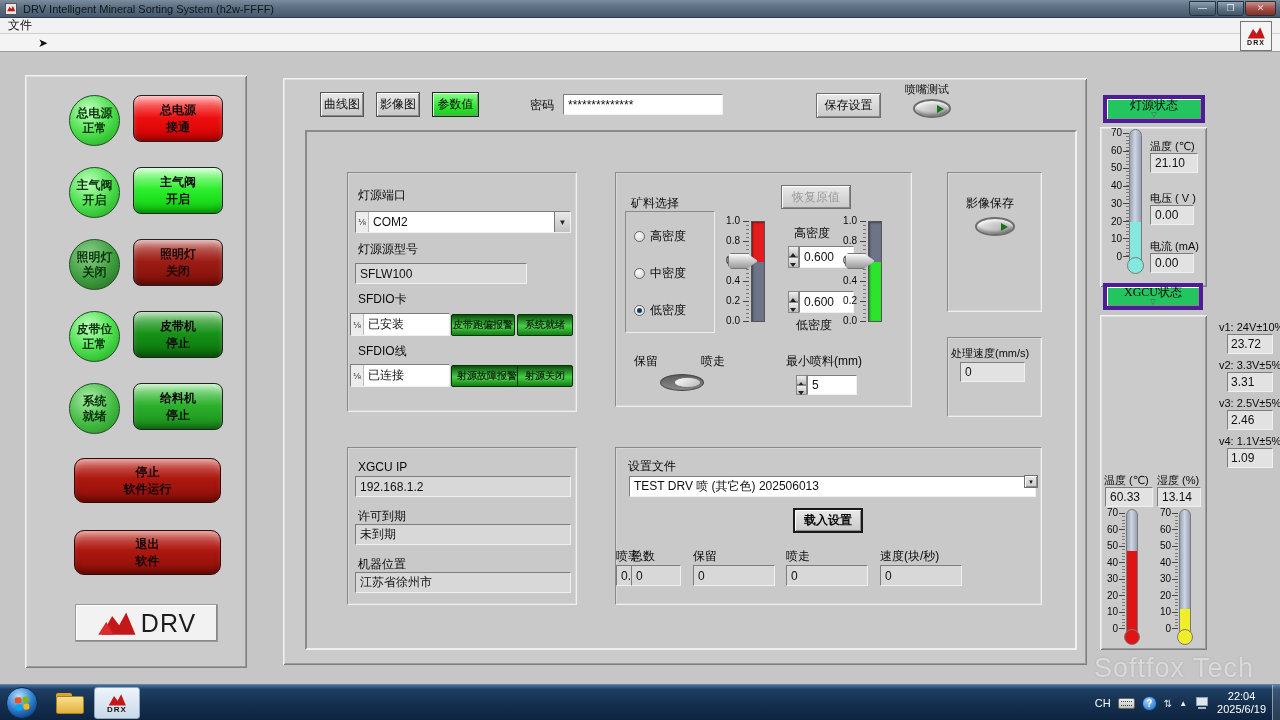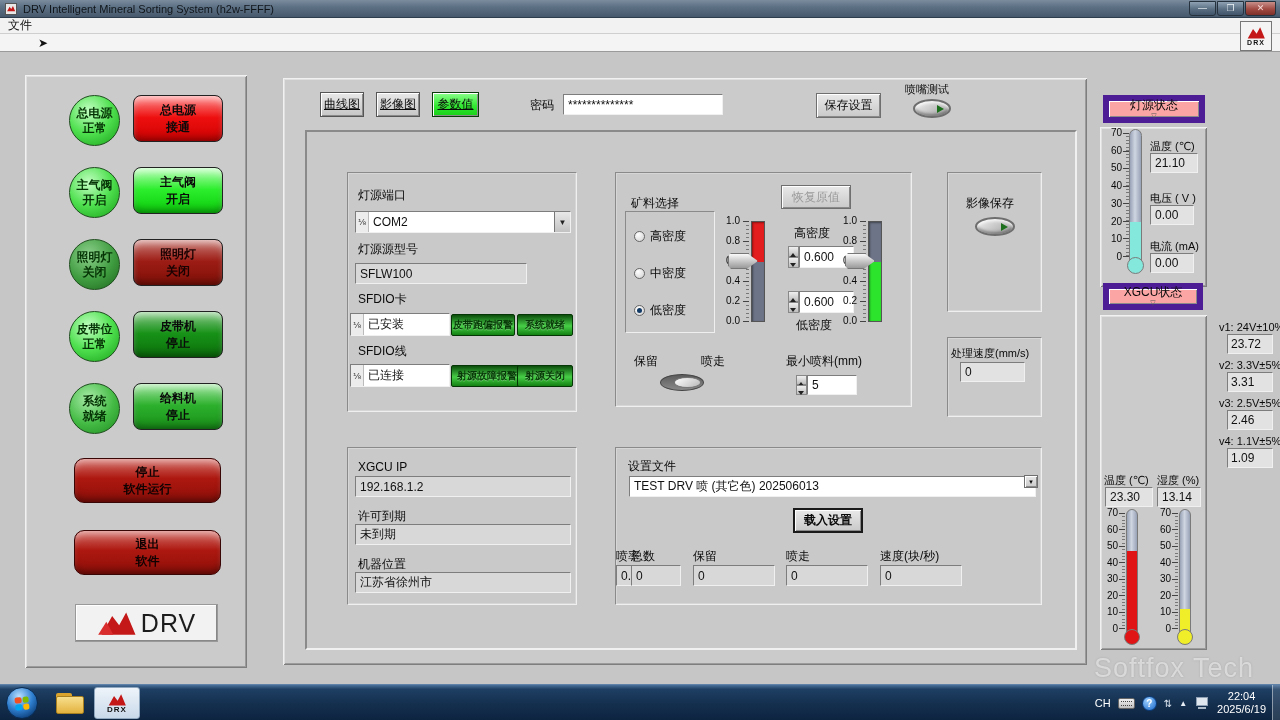--- a/index.html
+++ b/index.html
@@ -70,21 +70,21 @@
   .logo-plate { position:absolute; left:50px; top:529px; width:143px; height:38px; background:#f2f2f2;
     border:1px solid #999; box-shadow:inset -1px -1px 0 #888, inset 1px 1px 0 #fff;
     display:flex; align-items:center; justify-content:center; gap:2px; }
   .logo-plate svg { width:42px; height:26px; }
   .logo-plate .logo-txt { font-size:25px; color:#1c1c1c; letter-spacing:1px; }
 
   
   .main-panel { left:283px; top:26px; width:804px; height:587px; }
   .tab { position:absolute; top:14px; height:25px; border:1px solid #555; background:linear-gradient(180deg,#e8e8e8,#c6c6c6);
     box-shadow:inset 1px 1px 0 #fff, inset -1px -1px 0 #8a8a8a; font-size:12px; color:#0a0a0a;
-    display:flex; align-items:center; justify-content:center;text-decoration:underline; }
+    display:flex; align-items:center; justify-content:center; }
   .tab.active { background:linear-gradient(180deg,#8cff8c,#33e833 55%,#17d017); border:1px solid #0a3a0a; }
   .inner { position:absolute; left:22px; top:52px; width:772px; height:520px; background:#c9c9c9;
     border:2px solid; border-color:#8a8a8a #f0f0f0 #f0f0f0 #8a8a8a; }
   .gbox { position:absolute; border:1px solid; border-color:#8a8a8a #efefef #efefef #8a8a8a;
     box-shadow:0 0 0 1px #d6d6d6 inset; }
 
   .combo-io { position:absolute; display:flex; align-items:stretch; background:#fff;
     border:1px solid; border-color:#7d7d7d #f0f0f0 #f0f0f0 #7d7d7d; }
   .io-glyph { width:13px; background:#ececec; border-right:1px solid #bbb; font-size:9px; color:#333;
     display:flex; align-items:center; justify-content:center; }
@@ -128,23 +128,23 @@
     border-left:7px solid #1d6e1d; border-top:4px solid transparent; border-bottom:4px solid transparent; }
   .toggle-h { position:absolute; border-radius:50%/50%; background:linear-gradient(180deg,#5c5c5c,#8a8a8a);
     border:1px solid #444; }
   .toggle-h::after { content:""; position:absolute; right:2px; top:2px; bottom:2px; width:60%;
     border-radius:50%/50%; background:linear-gradient(145deg,#ffffff,#b9b9b9); border:1px solid #777; }
   .tube { position:absolute; border:1px solid #7a7a7a; border-radius:7px 7px 0 0;
     background:linear-gradient(90deg,#98a2b6,#cfd6e2 45%,#98a2b6); overflow:hidden; }
   .tube .fill { position:absolute; left:0; right:0; bottom:0; }
   .bulb { position:absolute; border-radius:50%; border:1px solid #7a7a7a; }
 
-  .hdr-btn { position:absolute; background:#fca5a5; border:6px solid #4c1d95;
+  .hdr-btn { position:absolute; background:#22c55e; border:4px solid #4c1d95;
     box-shadow:inset 1px 1px 0 #fff, inset -1px -1px 0 #8a8a8a; font-size:12px; color:#0a0a0a;
-    display:flex; flex-direction:column; align-items:center; justify-content:center; line-height:1.1; }
+    display:flex; flex-direction:column; align-items:center; justify-content:center; line-height:1.1;font-family:Liberation Serif, serif; }
   .hdr-btn .caret { font-size:7px; color:#555; }
 
   .vrow { height:34px; position:relative; }
   .xg-list { position:absolute; left:0; top:6px; width:107px; display:flex; flex-direction:column; gap:4px;align-items:flex-end; }
   .vrow .vl { position:absolute; left:12px; top:0; font-size:11px; color:#0a0a0a; white-space:nowrap; }
   .vrow .vv { position:absolute; left:20px; top:13px; width:46px; height:20px; background:#e2e2e2;
     border:1px solid; border-color:#7d7d7d #f0f0f0 #f0f0f0 #7d7d7d; font-size:12px; color:#111;
     display:flex; align-items:center; padding:0 3px; }
 
   .stats-list { position:absolute; left:0; top:100px; width:427px; height:48px; }
@@ -501,21 +501,21 @@
             <span class="vv">2.46</span>
           </div>
 
           <div class="vrow">
             <span class="vl">v4: 1.1V±5%</span>
             <span class="vv">1.09</span>
           </div>
         </div>
       <span class="lbl" style="left:4px;top:158px;font-size:11px;">温度 (℃)</span>
       <span class="lbl" style="left:57px;top:158px;font-size:11px;">湿度 (%)</span>
-      <div class="field lite" style="left:5px;top:172px;width:48px;height:20px;">23.30</div>
+      <div class="field lite" style="left:5px;top:172px;width:48px;height:20px;">60.33</div>
       <div class="field lite" style="left:57px;top:172px;width:44px;height:20px;">13.14</div>
 
       <div class="scale-labels" style="left:0px;top:193px;width:18px;height:126px;">
 
       <span>70</span>
           <span>60</span>
           <span>50</span>
           <span>40</span>
           <span>30</span>
           <span>20</span>

